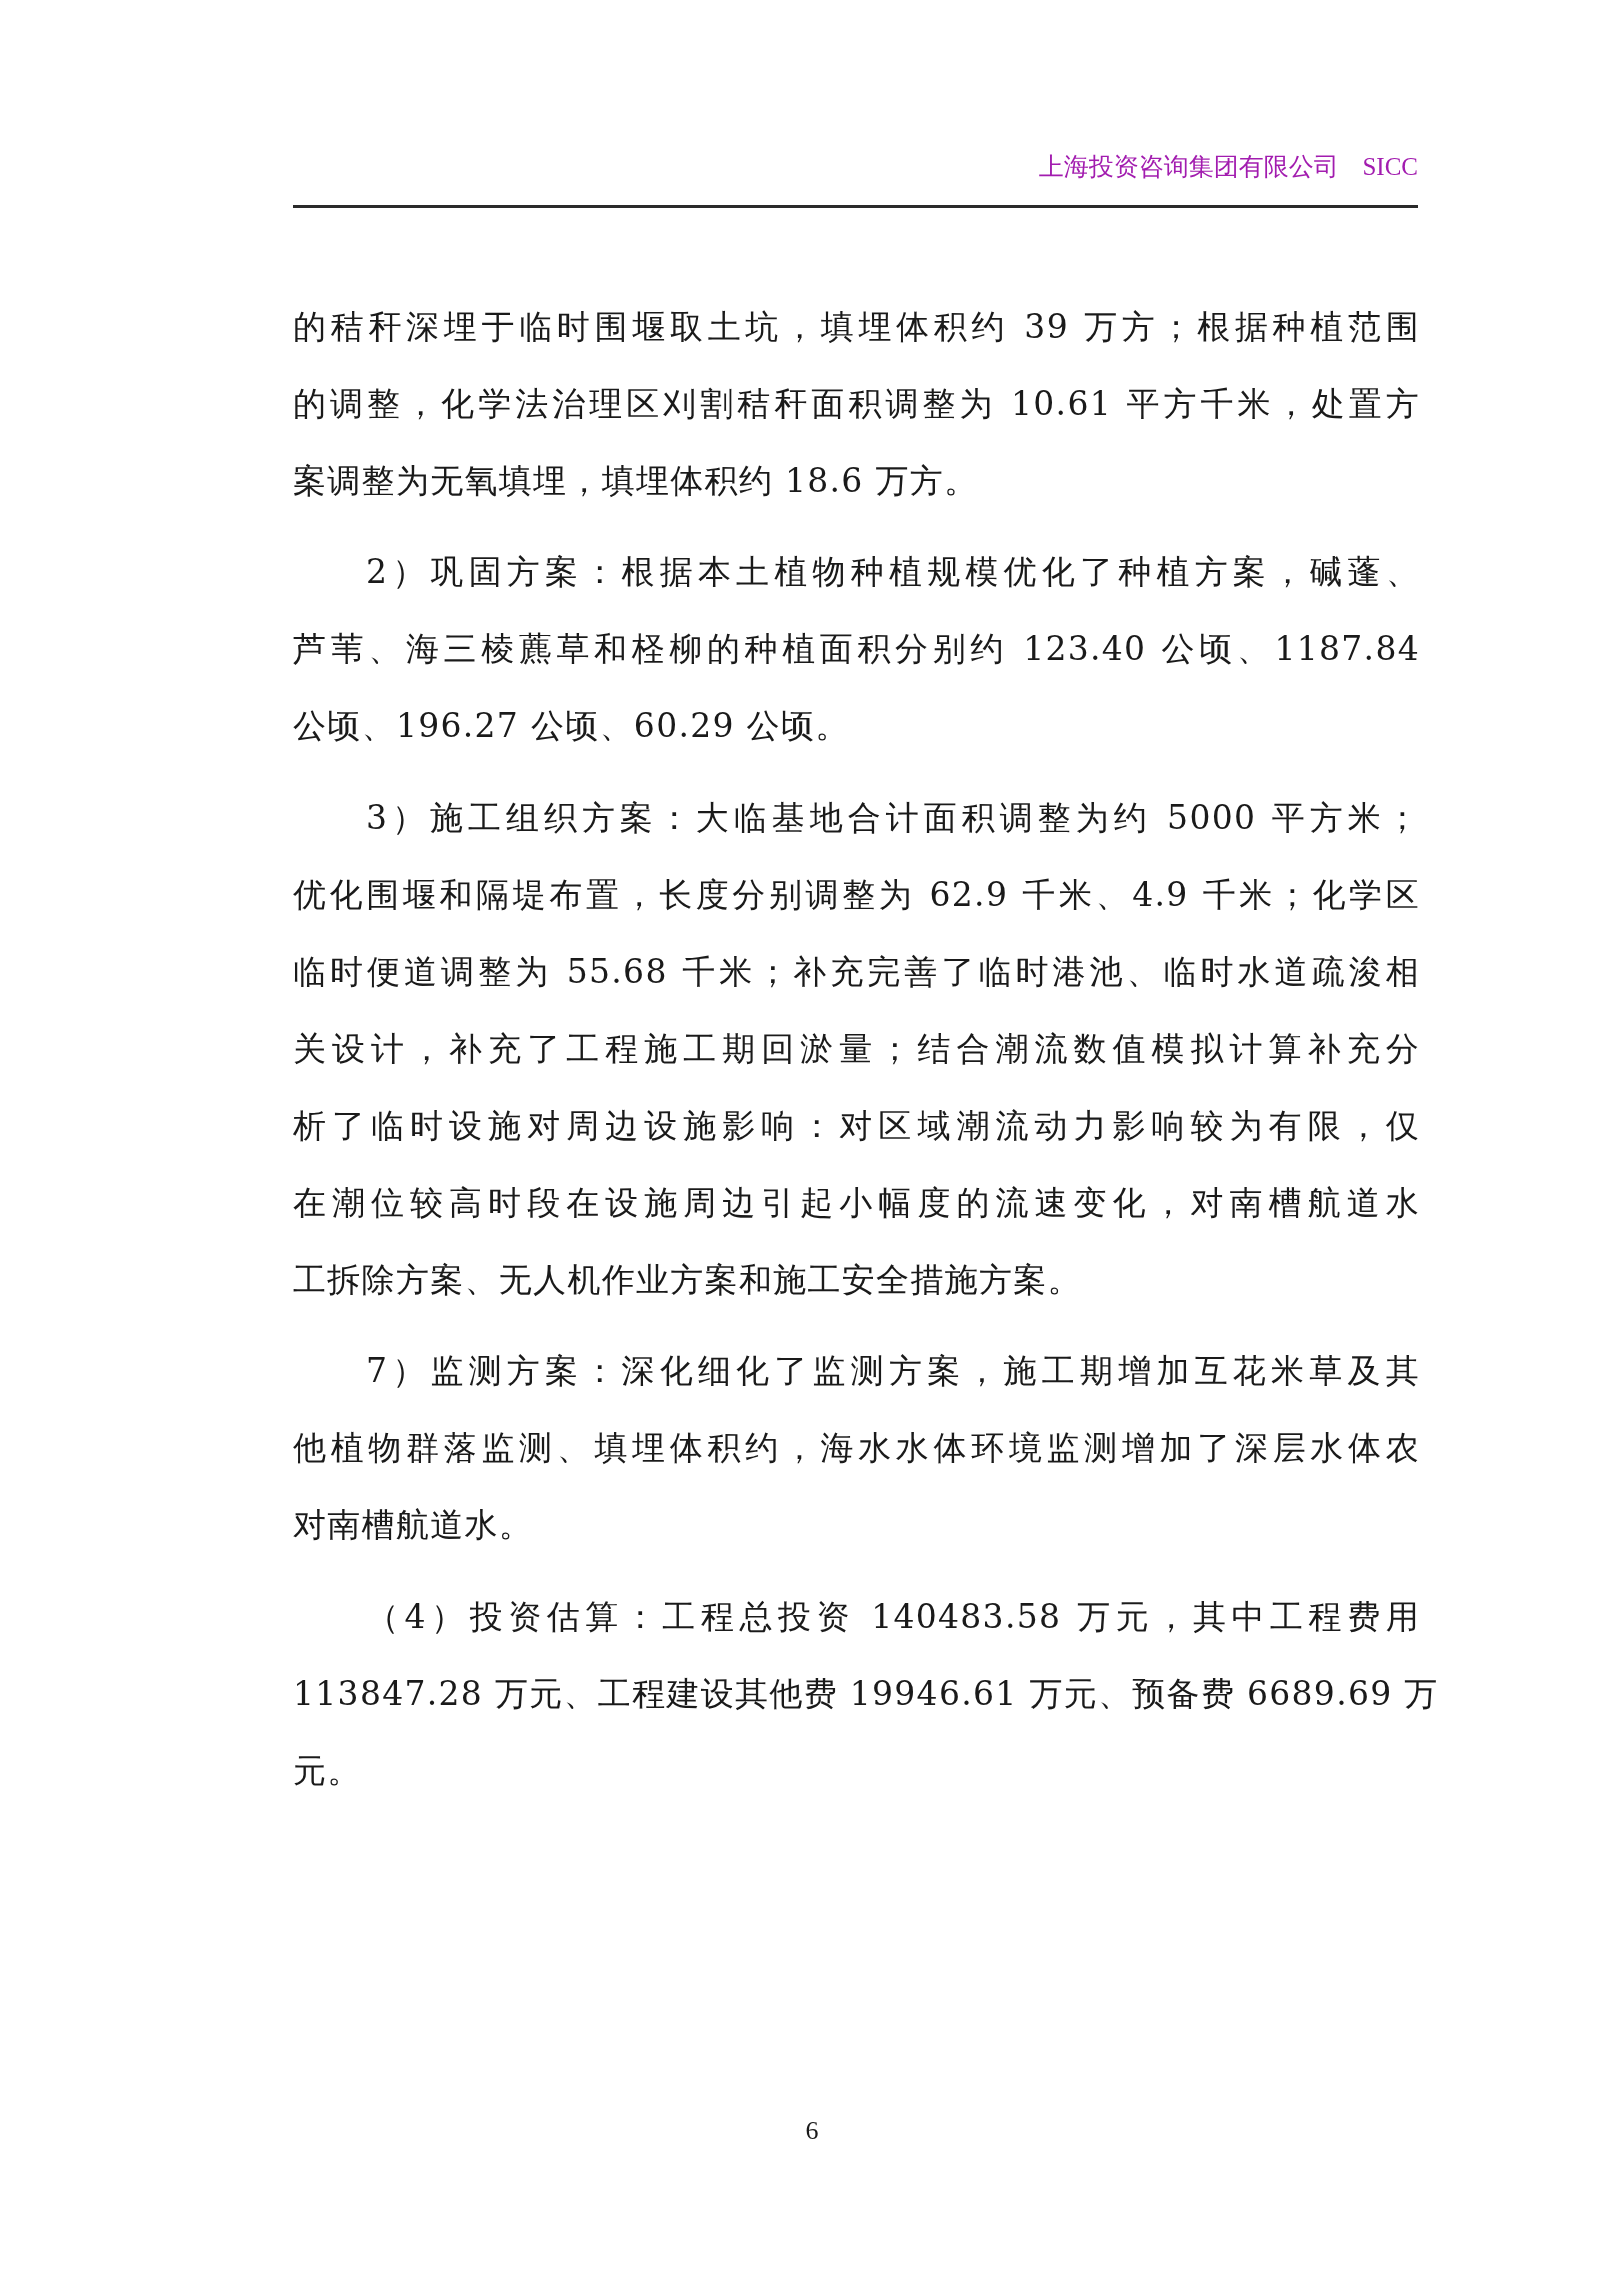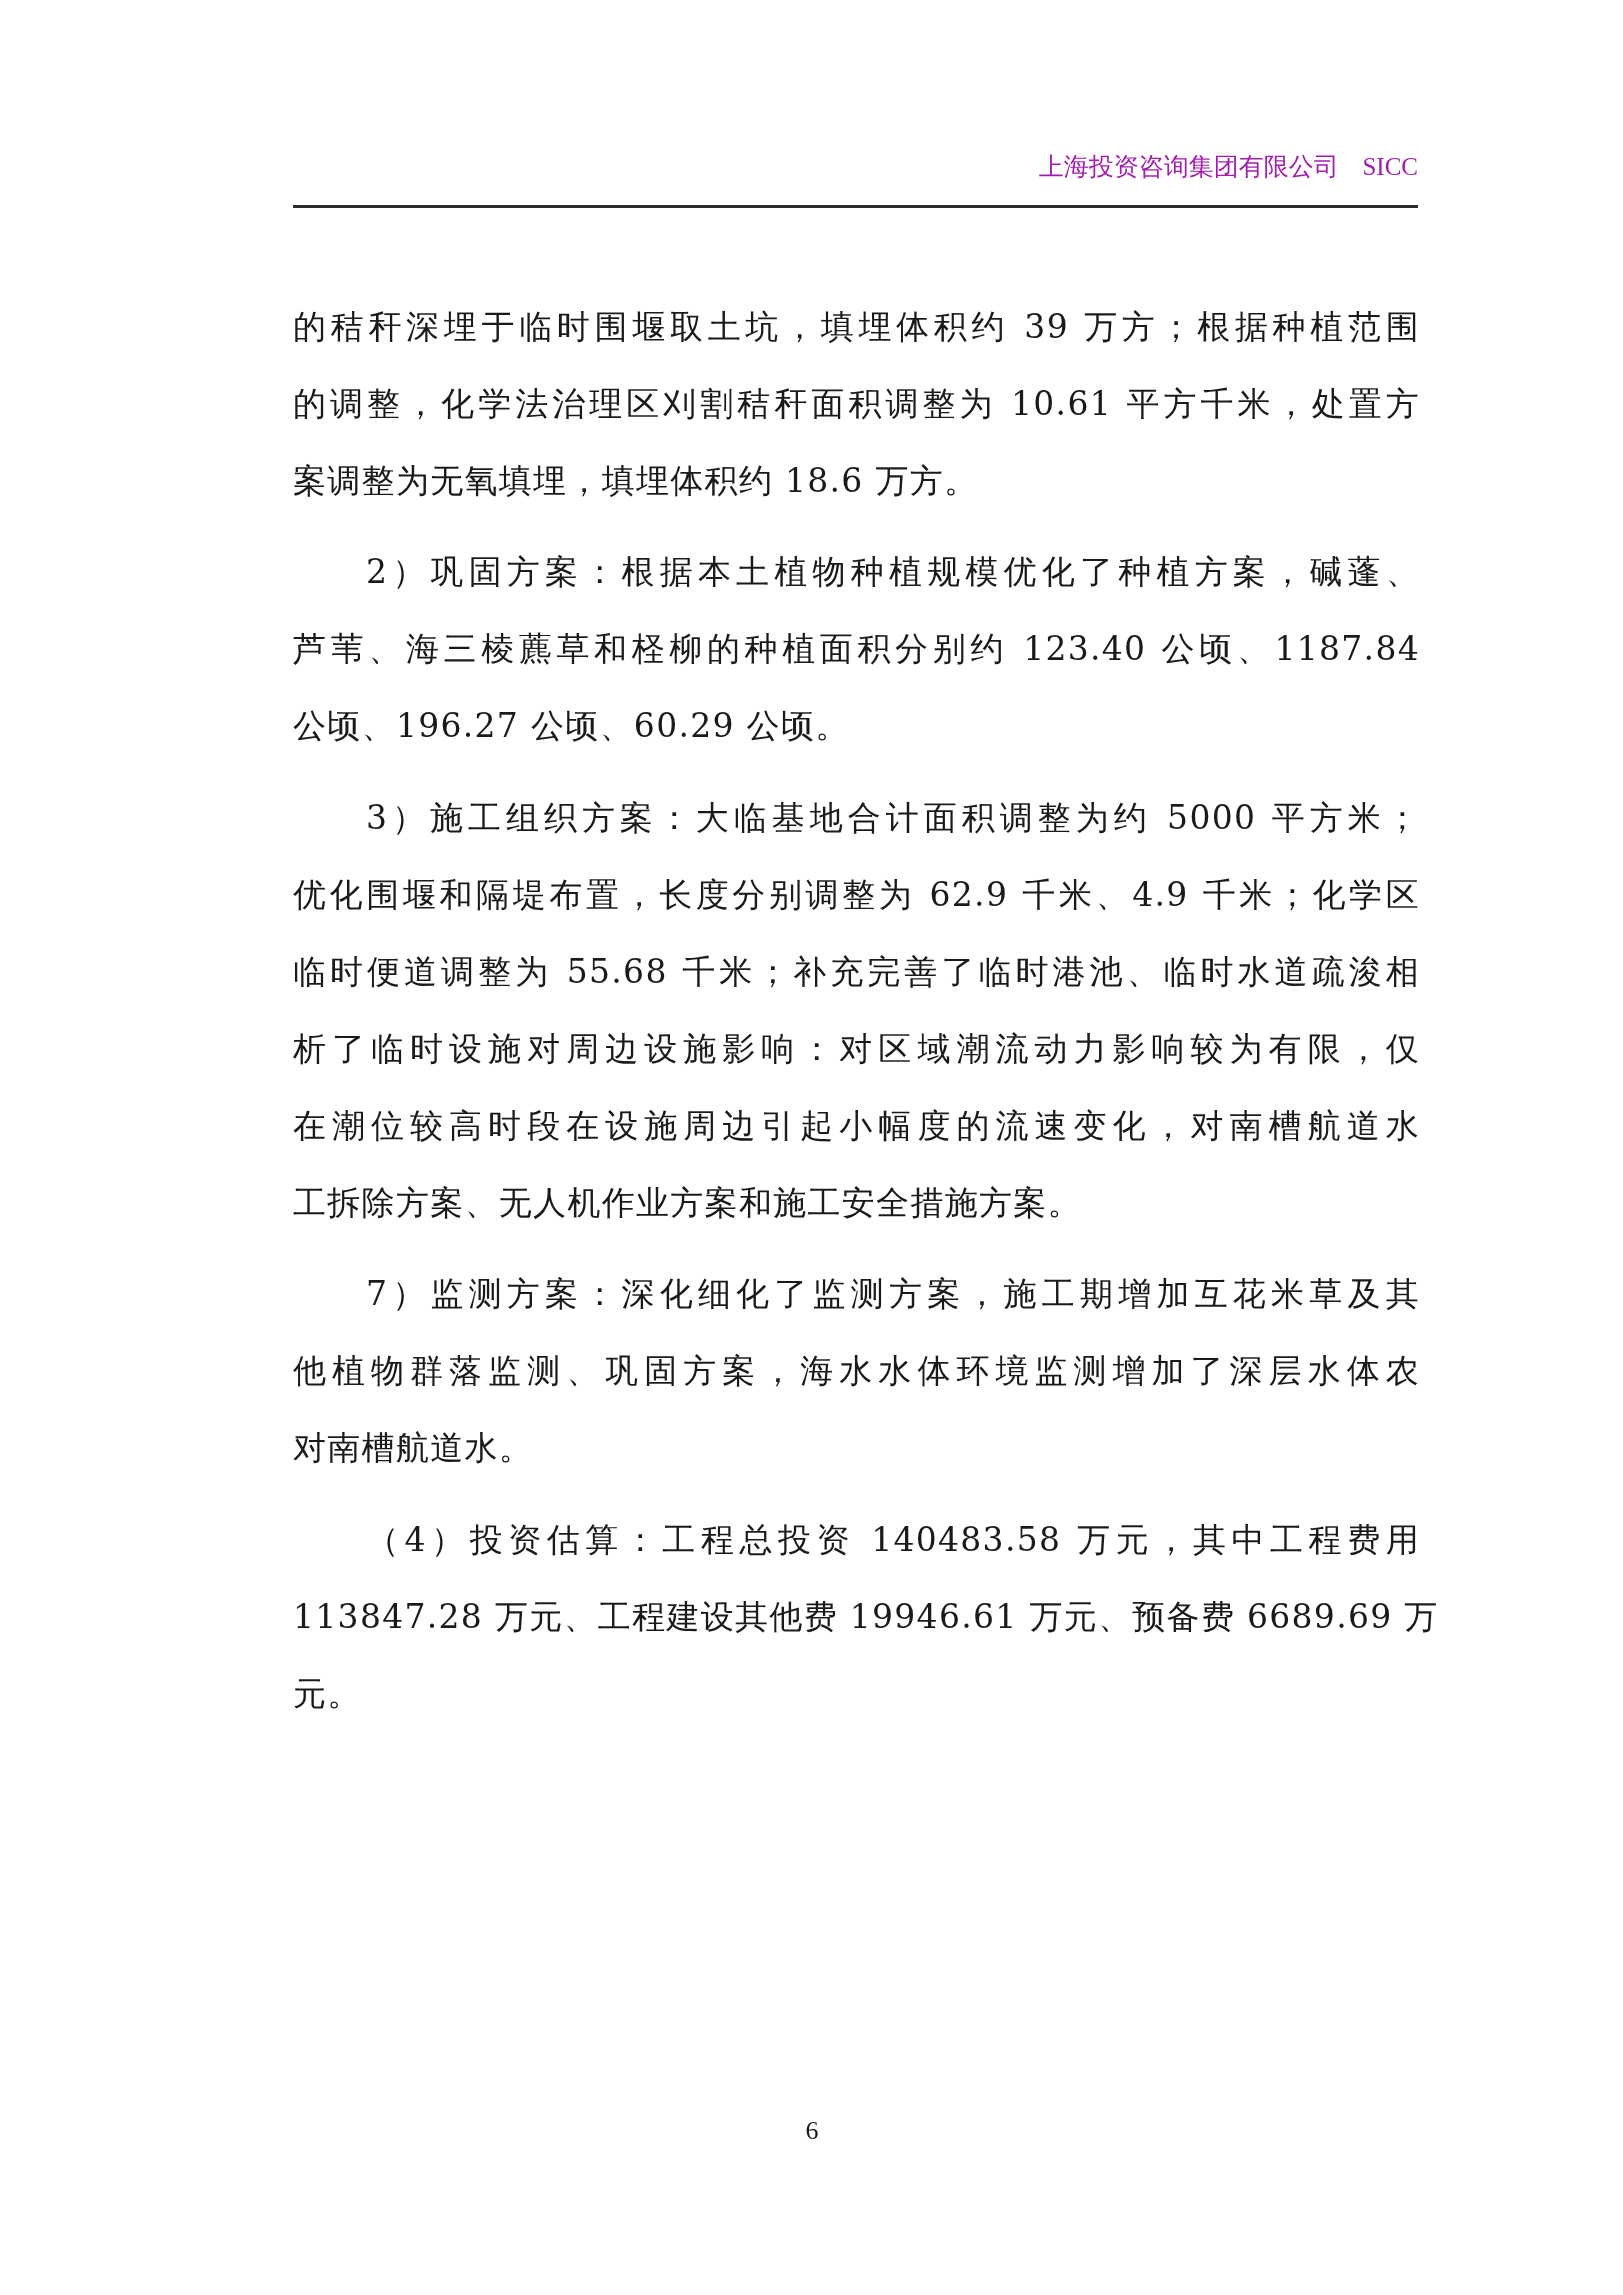--- a/index.html
+++ b/index.html
@@ -35,27 +35,28 @@
   </div>
   <div class="para">
     <span class="line indent">2）巩固方案：根据本土植物种植规模优化了种植方案，碱蓬、</span>
     <span class="line">芦苇、海三棱藨草和柽柳的种植面积分别约 123.40 公顷、1187.84</span>
     <span class="line last">公顷、196.27 公顷、60.29 公顷。</span>
   </div>
   <div class="para">
     <span class="line indent">3）施工组织方案：大临基地合计面积调整为约 5000 平方米；</span>
     <span class="line">优化围堰和隔堤布置，长度分别调整为 62.9 千米、4.9 千米；化学区</span>
     <span class="line">临时便道调整为 55.68 千米；补充完善了临时港池、临时水道疏浚相</span>
+    <span class="line">关设计，补充了工程施工期回淤量；结合潮流数值模拟计算补充分</span>
     <span class="line">析了临时设施对周边设施影响：对区域潮流动力影响较为有限，仅</span>
     <span class="line">在潮位较高时段在设施周边引起小幅度的流速变化，对南槽航道水</span>
     <span class="line last">工拆除方案、无人机作业方案和施工安全措施方案。</span>
   </div>
   <div class="para">
     <span class="line indent">7）监测方案：深化细化了监测方案，施工期增加互花米草及其</span>
-    <span class="line">他植物群落监测、巩固方案，海水水体环境监测增加了深层水体农</span>
+    <span class="line">他植物群落监测、填埋体积约，海水水体环境监测增加了深层水体农</span>
     <span class="line last">对南槽航道水。</span>
   </div>
   <div class="para">
     <span class="line indent">（4）投资估算：工程总投资 140483.58 万元，其中工程费用</span>
     <span class="line">113847.28 万元、工程建设其他费 19946.61 万元、预备费 6689.69 万</span>
     <span class="line last">元。</span>
   </div>
 </div>
 
 <div class="pagenum">6</div>

